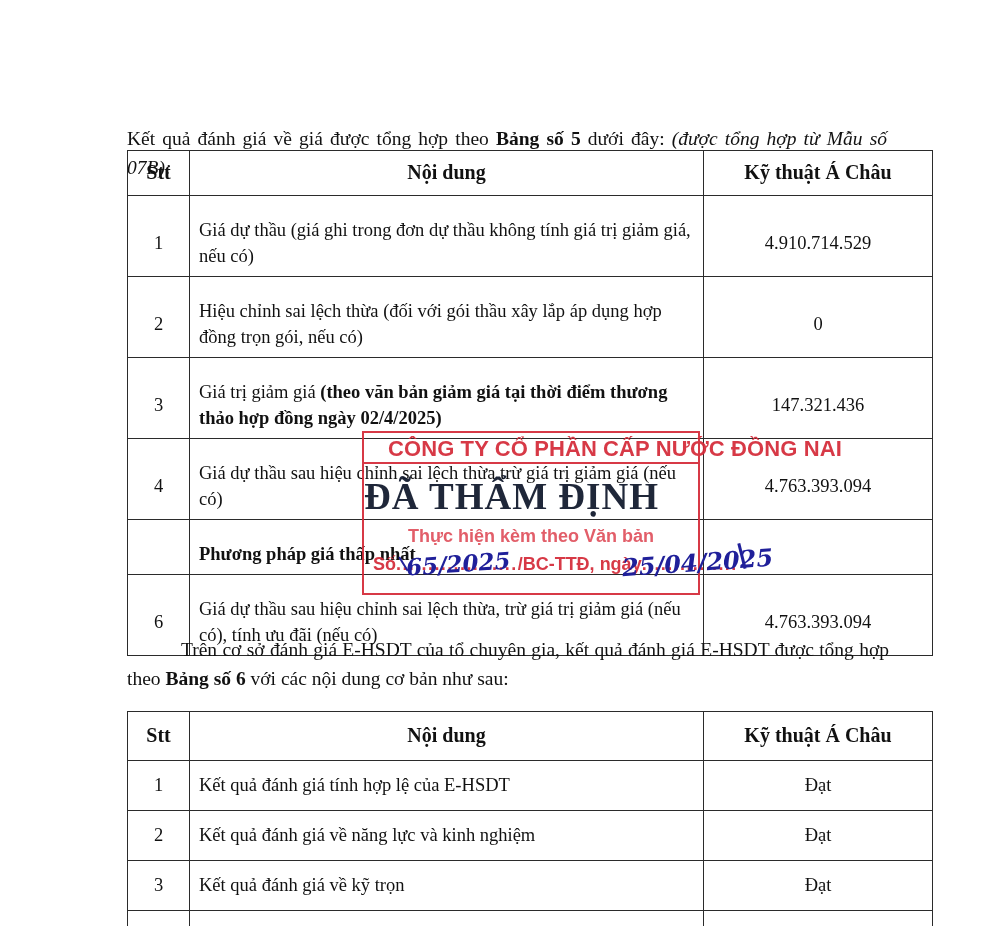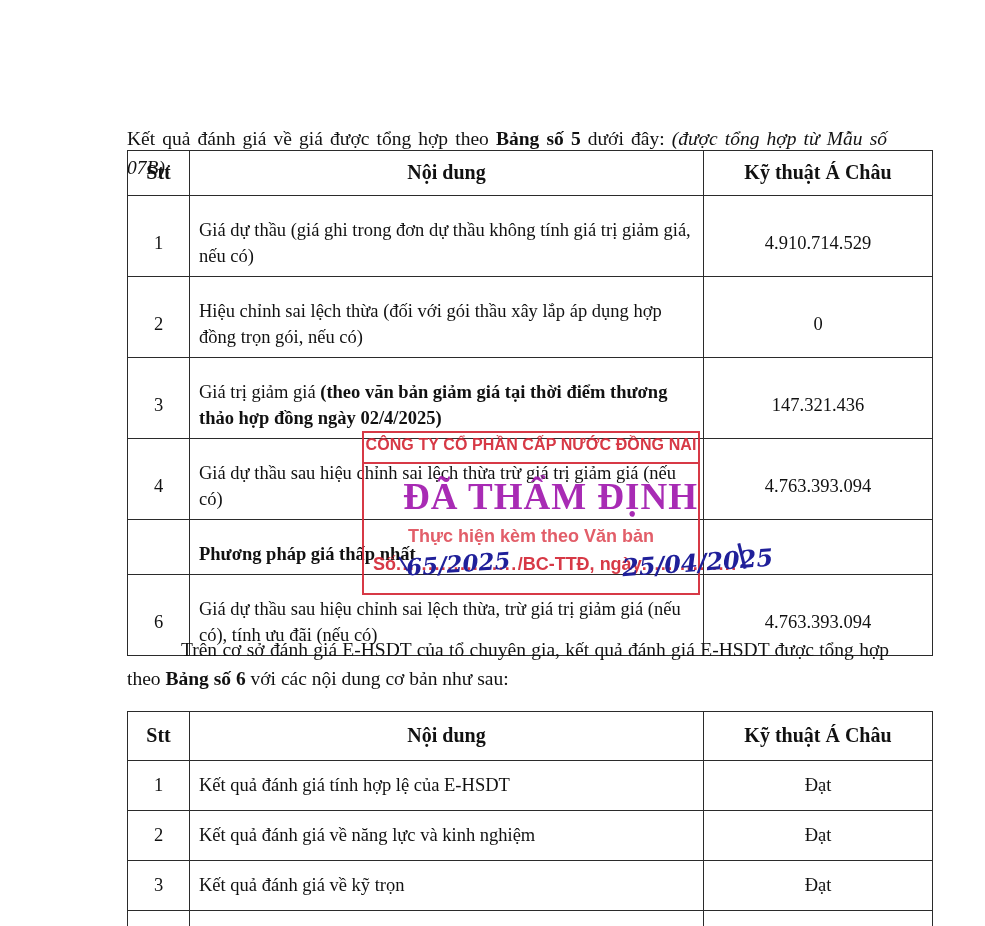--- a/index.html
+++ b/index.html
@@ -111,44 +111,45 @@
     width: 100%;
     height: 100%;
   }
   .stamp-org {
     position: absolute;
     left: 0;
     top: 3px;
     width: 100%;
     text-align: center;
     font-family: "Liberation Sans", "DejaVu Sans", sans-serif;
-    font-size: 16px;
+    font-size: 22px;
     font-weight: bold;
     letter-spacing: 0.1px;
     color: #d42b39;
     white-space: nowrap;
+    padding-left: 24px;
   }
   .stamp-rule {
     position: absolute;
     left: 0;
     top: 29px;
     width: 100%;
     height: 2.2px;
     background: #d42b39;
   }
   .stamp-title {
     position: absolute;
     left: 0;
     top: 42px;
     width: 100%;
-    text-align: right;
+    text-align: left;
     font-family: "Liberation Serif", "DejaVu Serif", serif;
     font-size: 37px;
     font-weight: bold;
-    color: #a21caf;
+    color: #0f172a;
     letter-spacing: 1px;
     white-space: nowrap;
   }
   .stamp-sub {
     position: absolute;
     left: 0;
     top: 93px;
     width: 100%;
     text-align: center;
     font-family: "Liberation Sans", "DejaVu Sans", sans-serif;

